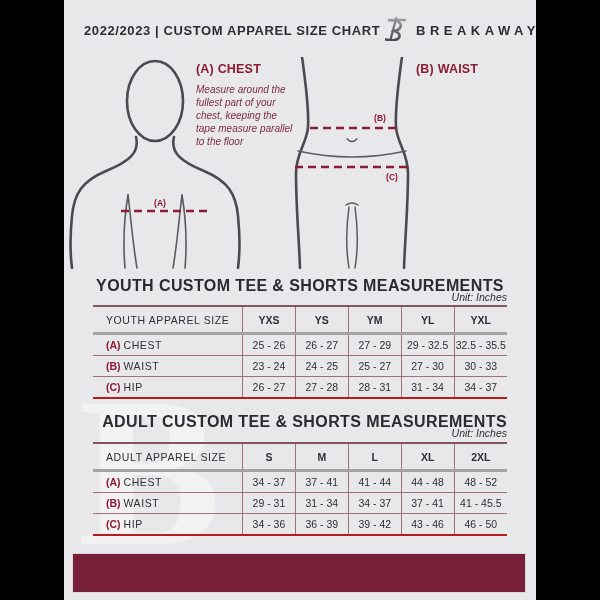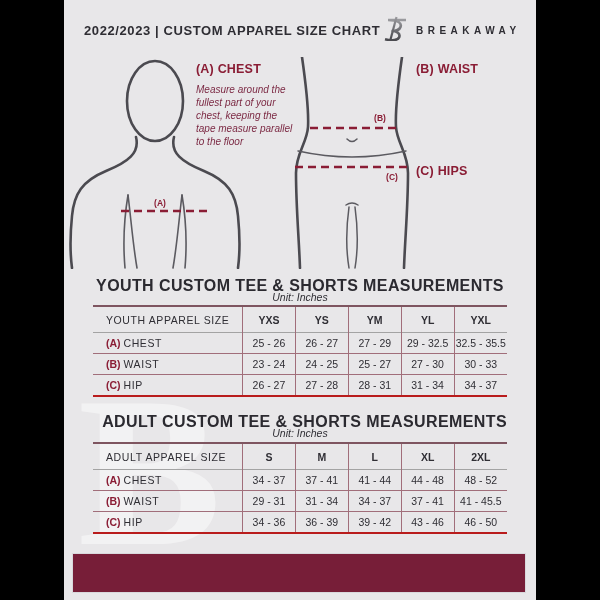--- a/index.html
+++ b/index.html
@@ -10,58 +10,58 @@
   .page{
     position:absolute;left:64px;top:0;width:472px;height:600px;
     background:#e8e7e9;overflow:hidden;
   }
   
   .hdr-title{
     position:absolute;left:20px;top:23px;font-size:13px;font-weight:bold;
     letter-spacing:.6px;color:#2e2d33;white-space:nowrap;
   }
   .brand{position:absolute;left:318px;top:15px;display:flex;align-items:center;}
-  .brand-name{font-size:10px;font-weight:bold;letter-spacing:4.5px;color:#2e2d33;margin-left:8px;}
+  .brand-name{font-size:13px;font-weight:bold;letter-spacing:4.5px;color:#2e2d33;margin-left:8px;}
   
   .instr{position:absolute;color:#7d2038;}
   .instr h3{margin:0 0 7px 0;font-size:12.5px;font-weight:bold;color:#8a1d35;letter-spacing:.2px;}
   .instr p{margin:0;font-size:10px;font-style:italic;line-height:13px;color:#7c2a44;white-space:pre-line;}
   .instr-a{left:132px;top:62px;width:122px;}
   .instr-b{left:352px;top:62px;width:112px;}
   .instr-c{left:352px;top:164px;width:112px;}
   
   .fig{position:absolute;}
   .fig-torso{left:2px;top:57px;}
   .fig-lower{left:224px;top:57px;}
   .dash-label{font-size:8.5px;font-weight:bold;fill:#8a1d35;font-family:"Liberation Sans",sans-serif;}
   
   .sec-title{
     position:absolute;left:29px;width:414px;text-align:center;
     font-size:16px;font-weight:bold;color:#2b2a30;letter-spacing:.4px;
   }
   .sec-unit{
-    position:absolute;left:29px;width:414px;text-align:center;
+    position:absolute;left:29px;width:414px;text-align:right;
     font-size:10.5px;font-style:italic;color:#2f2e34;
   }
   .t1-title{top:277px;} .t1-unit{top:291px;}
   .t2-title{top:413px;text-align:right;} .t2-unit{top:427px;}
   
   table.size-table{
     position:absolute;left:29px;width:414px;border-collapse:collapse;
     table-layout:fixed;background:transparent;
   }
   .table-youth{top:305px;} .table-adult{top:442px;}
   .size-table th,.size-table td{
     font-size:10.5px;color:#2f2e34;text-align:center;padding:0;height:20px;
   }
   .size-table thead th{height:25px;font-weight:bold;}
   .size-table th.label-col,.size-table td.label-col{
     width:136px;text-align:left;padding-left:13px;font-weight:normal;letter-spacing:.6px;
   }
-  .size-table thead tr{border-top:2px solid #7e5560;border-bottom:1px solid #a3a3a3;}
+  .size-table thead tr{border-top:2px solid #7e5560;border-bottom:3px solid #a3a3a3;}
   .size-table tbody tr{border-bottom:1px solid #a16e7a;}
   .size-table tbody tr:last-child{border-bottom:2px solid #b91c1c;}
   .size-table th:not(:first-child),.size-table td:not(:first-child){border-left:1px solid #a16e7a;}
   .row-prefix{font-weight:bold;color:#8a1d35;letter-spacing:0;}
   
   .watermark{
     position:absolute;left:14px;top:392px;font-size:215px;line-height:160px;
     font-weight:bold;color:rgba(255,255,255,0.45);z-index:0;pointer-events:none;
     font-family:"Liberation Serif",serif;
   }
@@ -138,21 +138,20 @@
       <p>Measure around the
 fullest part of your
 chest, keeping the
 tape measure parallel
 to the floor</p>
     </div>
     <div class="instr instr-b">
       <h3>(B) WAIST</h3>
     </div>
     <div class="instr instr-c">
-      <h3>(C) HIPS</h3>
     </div>
 
     <div class="sec-title t1-title">YOUTH CUSTOM TEE &amp; SHORTS MEASUREMENTS</div>
     <div class="sec-unit t1-unit">Unit: Inches</div>
     <table class="size-table table-youth">
       <thead>
           <tr>
             <th class="label-col">YOUTH APPAREL SIZE</th>
             <th>YXS</th>
             <th>YS</th>

